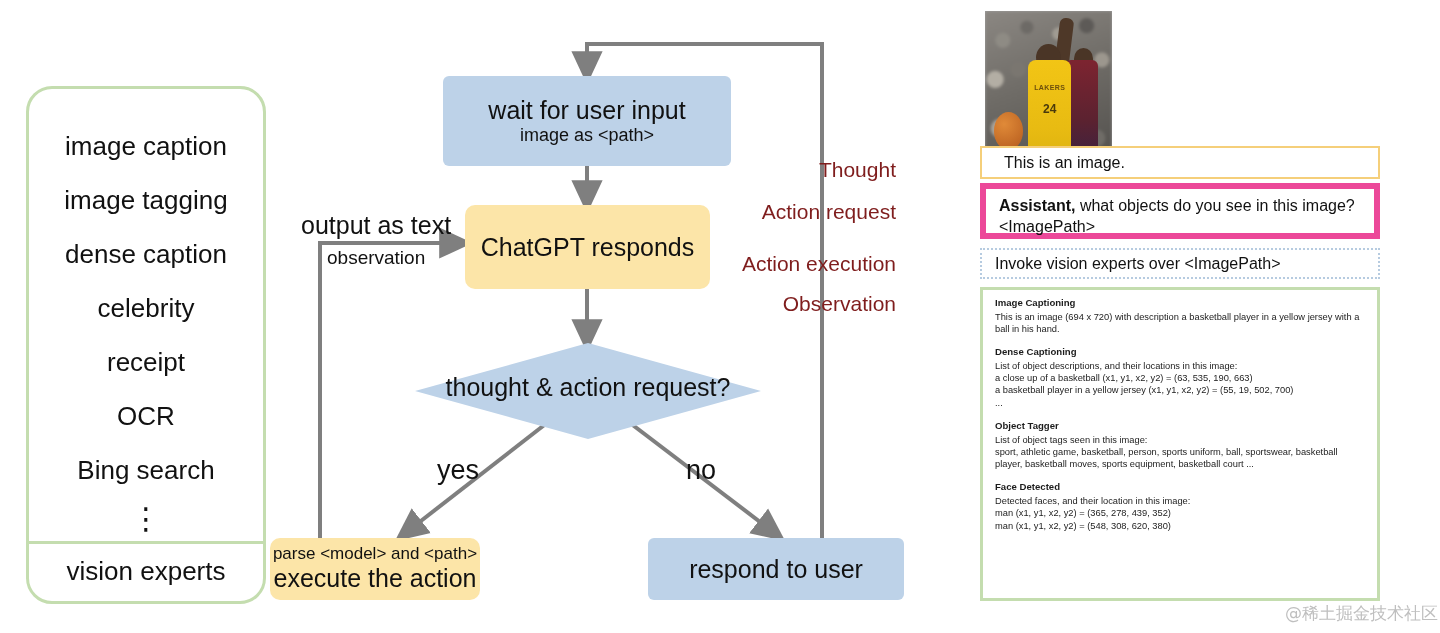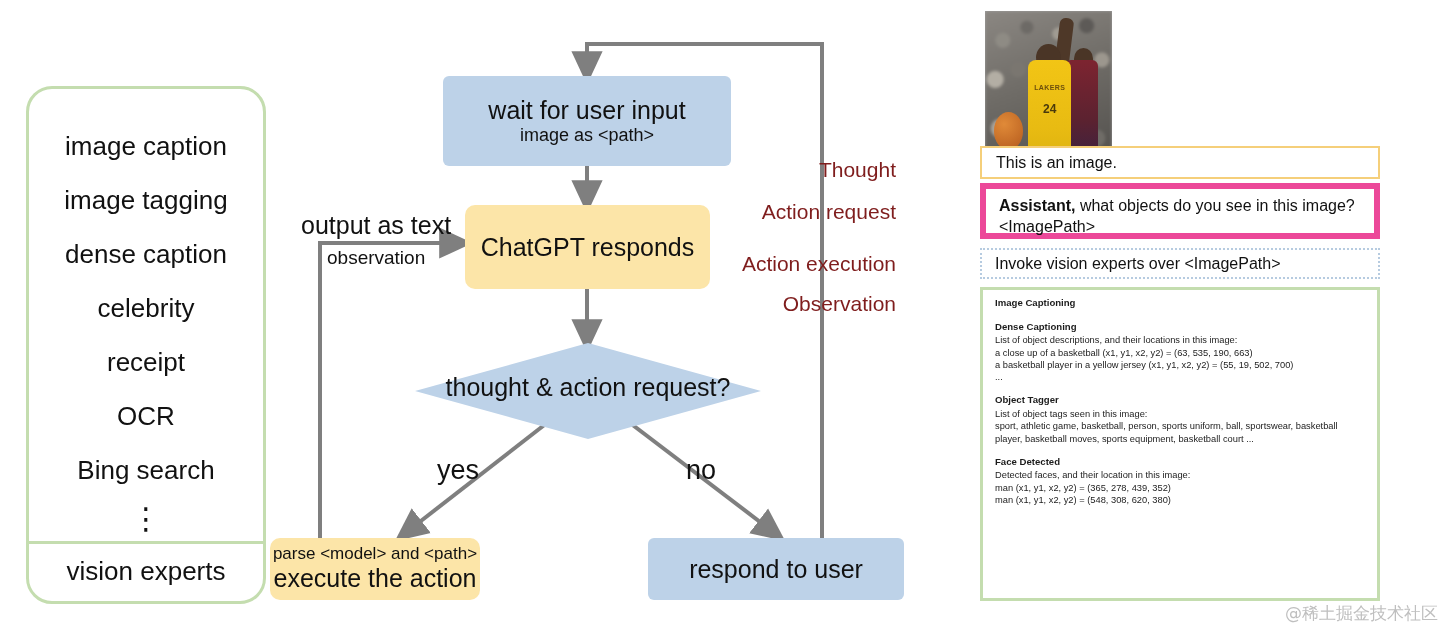--- a/index.html
+++ b/index.html
@@ -137,21 +137,21 @@
   }
   #lbl-thought{left:700px;top:158px;width:196px;}
   #lbl-action-request{left:700px;top:200px;width:196px;}
   #lbl-action-execution{left:700px;top:252px;width:196px;}
   #lbl-observation-r{left:700px;top:292px;width:196px;}
 
   .rbox{position:absolute;box-sizing:border-box;background:#fff;}
   #box-thought{
     left:980px;top:146px;width:400px;height:33px;
     border:2px solid #f5cf7a;
-    display:flex;align-items:center;padding-left:14px;
+    display:flex;align-items:center;padding-left:22px;
     font-size:16px;color:#111;
   }
   #box-action-request{
     left:980px;top:183px;width:400px;height:56px;
     border:6px solid #ec4899;padding:6px 13px;
     font-size:16px;line-height:1.32;color:#111;
   }
   #box-action-request b{font-weight:bold;}
   #box-action-execution{
     left:980px;top:248px;width:400px;height:31px;
@@ -266,20 +266,21 @@
     <b>Assistant,</b><span> what objects do you see in this image? &lt;ImagePath&gt;</span>
   </div>
 
   <div class="rbox" id="box-action-execution">
     <span>Invoke vision experts over &lt;ImagePath&gt;</span>
   </div>
 
   <div class="rbox" id="box-observation">
     <div class="sec">
       <div class="sec-title">Image Captioning</div>
+      <div class="wrapln">This is an image (694 x 720) with description a basketball player in a yellow jersey with a ball in his hand.</div>
     </div>
     <div class="sec">
       <div class="sec-title">Dense Captioning</div>
       <div class="ln">List of object descriptions, and their locations in this image:</div>
       <div class="ln">a close up of a basketball (x1, y1, x2, y2)  = (63, 535, 190, 663)</div>
       <div class="ln">a basketball player in a yellow jersey (x1, y1, x2, y2)  = (55, 19, 502, 700)</div>
       <div class="ln">...</div>
     </div>
     <div class="sec">
       <div class="sec-title">Object Tagger</div>

